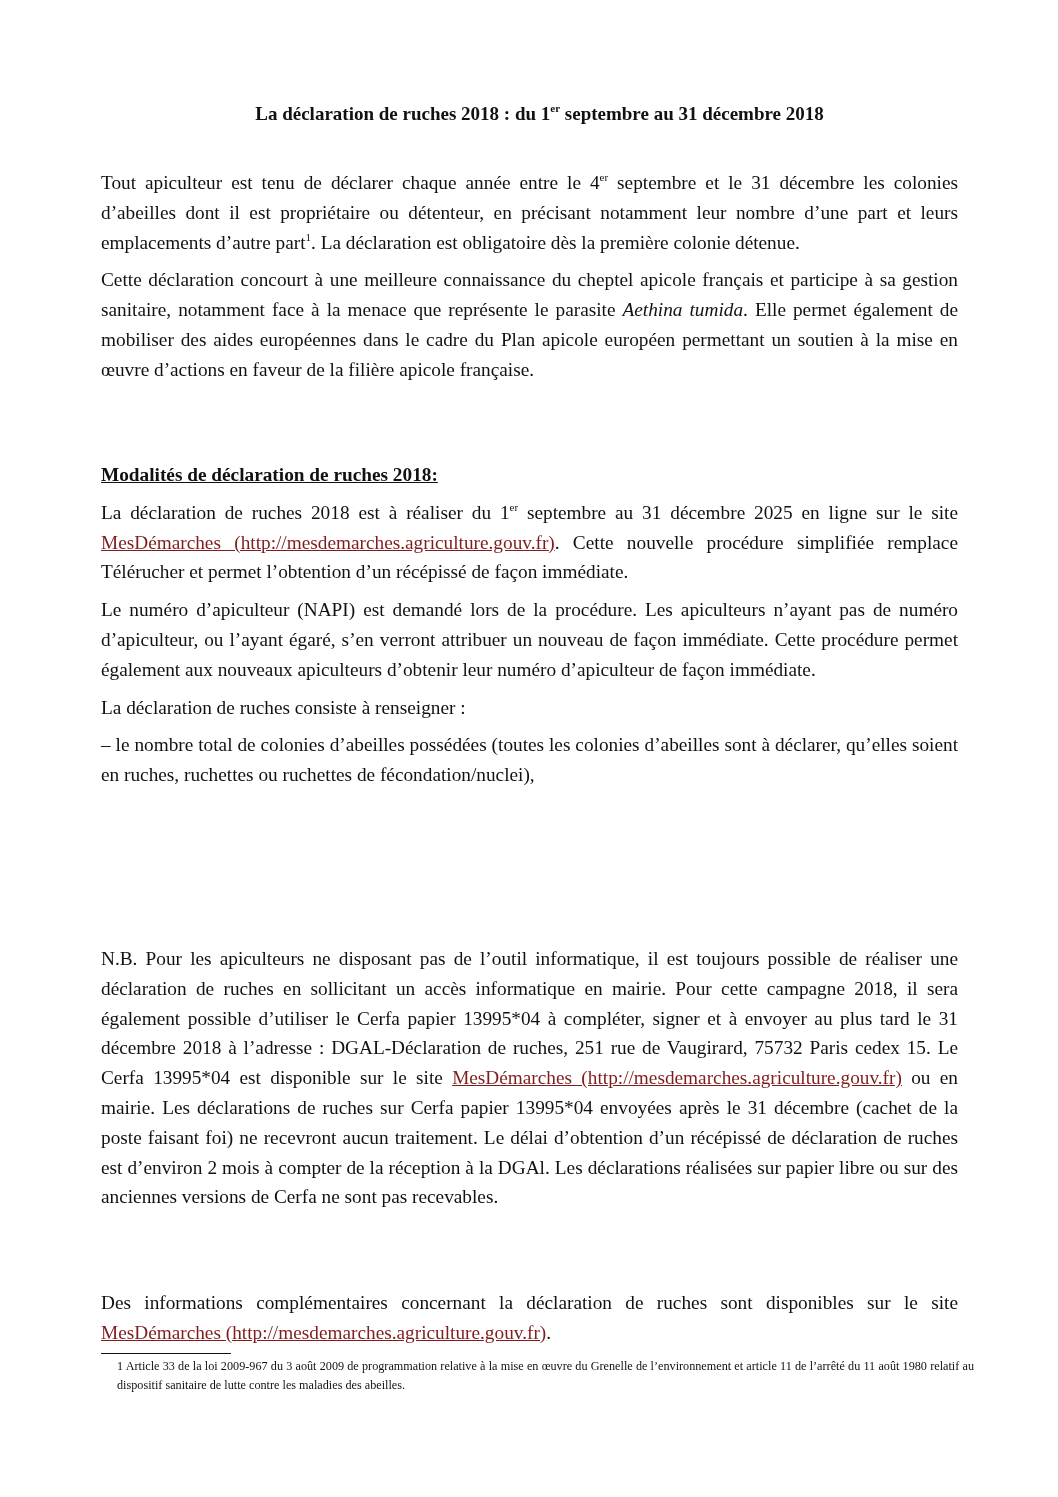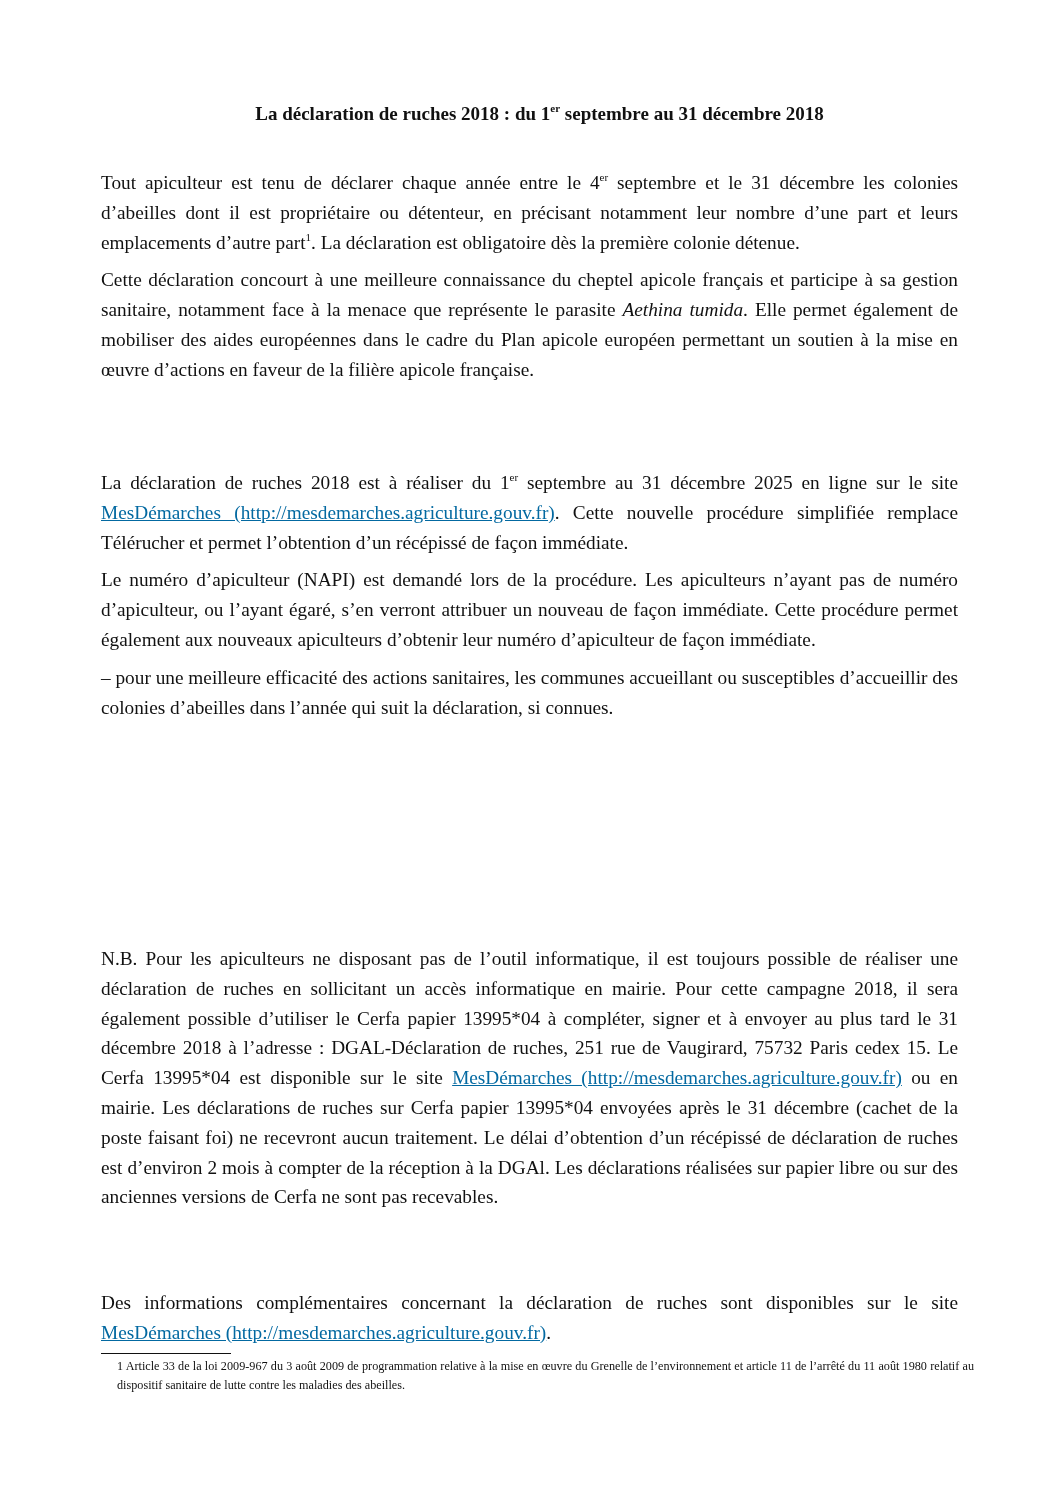--- a/index.html
+++ b/index.html
@@ -3,43 +3,45 @@
 <meta charset="utf-8">
 <style>
   html, body { margin: 0; padding: 0; background: #ffffff; }
   body { width: 1058px; height: 1497px; position: relative; overflow: hidden;
          font-family: "Liberation Serif", serif; color: #111; }
   .page { position: absolute; left: 101px; top: 0; width: 857px; }
   .title { position: absolute; top: 100px; left: 10px; width: 857px; text-align: center;
            font-weight: bold; font-size: 19px; line-height: 28px; }
   p { margin: 0; font-size: 19.3px; line-height: 29.8px; text-align: justify; }
   sup { font-size: 11px; line-height: 0; vertical-align: 8px; }
-  a { color: #0369a1; text-decoration: underline; }
+  a { color: #7f1d1d; text-decoration: underline; }
   .b { font-weight: normal; }
   .heading { font-weight: bold; text-decoration: underline; font-size: 19.3px; line-height: 29.8px; }
   .blk { position: absolute; left: 0; width: 857px; }
   .fnline { position: absolute; left: 0; top: 1353px; width: 130px; border-top: 1px solid #111; }
   .footnote { position: absolute; left: 16px; top: 1357px; width: 857px; font-size: 12.2px; line-height: 19px; text-align: justify; }
 </style>
 </head>
 <body>
 
 <div class="page">
 
   <div class="title"><span>La déclaration de ruches 2018 : du 1</span><sup>er</sup><span> septembre au 31 décembre 2018</span></div>
 
   <div class="blk" style="top:168px">
     <p><span>Tout apiculteur est tenu de déclarer chaque année entre le 4</span><sup>er</sup><span> septembre et le 31 décembre les colonies d’abeilles dont il est propriétaire ou détenteur, en précisant notamment leur nombre d’une part et leurs emplacements d’autre part</span><sup>1</sup><span>. La déclaration est obligatoire dès la première colonie détenue.</span></p>
     <p style="margin-top:8px"><span>Cette déclaration concourt à une meilleure connaissance du cheptel apicole français et participe à sa gestion sanitaire, notamment face à la menace que représente le parasite </span><i>Aethina tumida</i><span>. Elle permet également de mobiliser des aides européennes dans le cadre du Plan apicole européen permettant un soutien à la mise en œuvre d’actions en faveur de la filière apicole française.</span></p>
   </div>
 
   <div class="blk" style="top:460px">
+    <div class="heading">Modalités de déclaration de ruches 2018:</div>
     <p style="margin-top:8px"><span class="b">La déclaration de ruches 2018 est à réaliser du 1</span><sup class="b">er</sup><span class="b"> septembre au 31 décembre 2025 en ligne sur le site</span> <a>MesDémarches (http://mesdemarches.agriculture.gouv.fr)</a><span>. Cette nouvelle procédure simplifiée remplace Télérucher et permet l’obtention d’un récépissé de façon immédiate.</span></p>
     <p style="margin-top:8px">Le numéro d’apiculteur (NAPI) est demandé lors de la procédure. Les apiculteurs n’ayant pas de numéro d’apiculteur, ou l’ayant égaré, s’en verront attribuer un nouveau de façon immédiate. Cette procédure permet également aux nouveaux apiculteurs d’obtenir leur numéro d’apiculteur de façon immédiate.</p>
-    <p style="margin-top:8px">– pour une meilleure efficacité des actions sanitaires, les communes accueillant ou susceptibles d’accueillir des colonies d’abeilles dans l’année qui suit la déclaration, si connues.</p>
+    <p style="margin-top:8px">La déclaration de ruches consiste à renseigner :</p>
+    <p style="margin-top:8px">– le nombre total de colonies d’abeilles possédées (toutes les colonies d’abeilles sont à déclarer, qu’elles soient en ruches, ruchettes ou ruchettes de fécondation/nuclei),</p>
   </div>
 
   <div class="blk" style="top:944px">
     <p><span>N.B. Pour les apiculteurs ne disposant pas de l’outil informatique, il est toujours possible de réaliser une déclaration de ruches en sollicitant un accès informatique en mairie. Pour cette campagne 2018, il sera également possible d’utiliser le Cerfa papier 13995*04 à compléter, signer et à envoyer au plus tard le 31 décembre 2018 à l’adresse : DGAL-Déclaration de ruches, 251 rue de Vaugirard, 75732 Paris cedex 15. Le Cerfa 13995*04 est disponible sur le site </span><a>MesDémarches (http://mesdemarches.agriculture.gouv.fr)</a><span> ou en mairie. Les déclarations de ruches sur Cerfa papier 13995*04 envoyées après le 31 décembre (cachet de la poste faisant foi) ne recevront aucun traitement. Le délai d’obtention d’un récépissé de déclaration de ruches est d’environ 2 mois à compter de la réception à la DGAl. Les déclarations réalisées sur papier libre ou sur des anciennes versions de Cerfa ne sont pas recevables.</span></p>
   </div>
 
   <div class="blk" style="top:1288px">
     <p><span>Des informations complémentaires concernant la déclaration de ruches sont disponibles sur le site </span><a>MesDémarches (http://mesdemarches.agriculture.gouv.fr)</a><span>.</span></p>
   </div>
 

